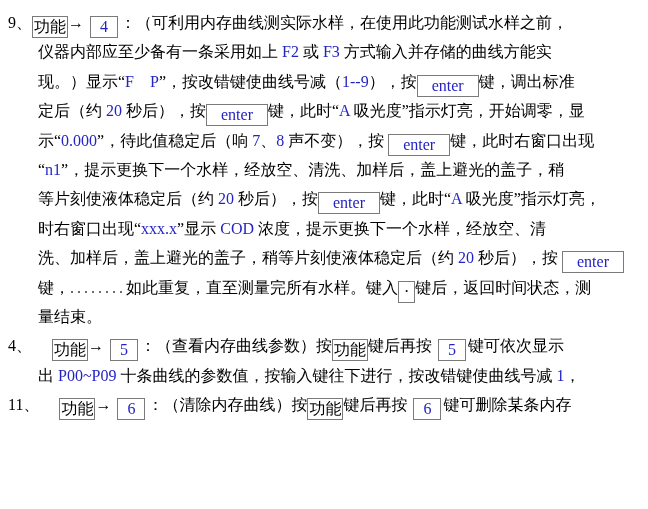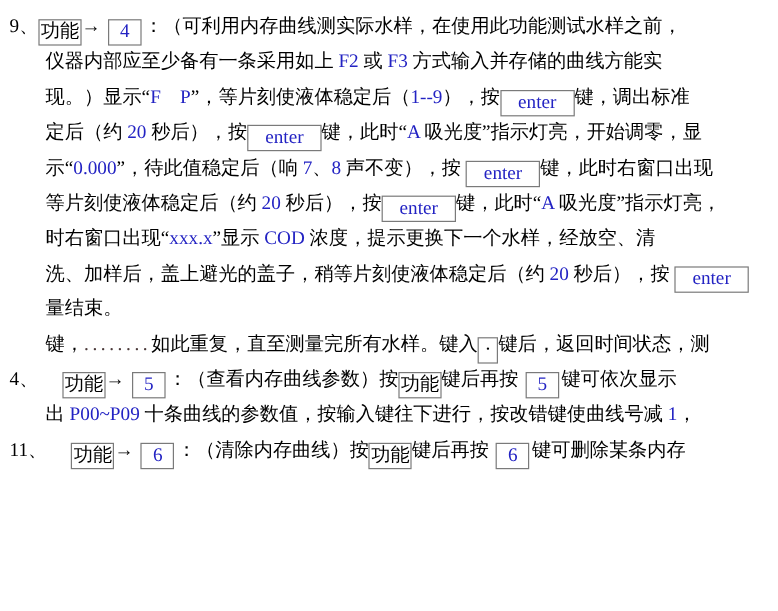--- a/index.html
+++ b/index.html
@@ -36,24 +36,25 @@
   .kbox-num{padding:0 9px;color:var(--latin,#2323c3);margin:0 2px;}
   .kbox-enter{padding:0 14px;color:var(--latin,#2323c3);}
   .kbox-dot{padding:0 5px;color:var(--text,#000);}
 </style>
 </head>
 <body style="--bg: #ffffff; --text: #000000; --latin: #2323c3; --dots: #4a3838; --border: #7a7a7a;">
 
 <div class="doc" id="doc-body">
     <div class="line first"><span class="seg-num">9、</span><span class="kbox kbox-cn">功能</span><span class="seg-cn">→ </span><span class="kbox kbox-num">4</span><span class="seg-cn">：（可利用内存曲线测实际水样，在使用此功能测试水样之前，</span></div>
     <div class="line hang"><span class="seg-cn">仪器内部应至少备有一条采用如上 </span><span class="seg-lat">F2</span><span class="seg-cn"> 或 </span><span class="seg-lat">F3</span><span class="seg-cn"> 方式输入并存储的曲线方能实</span></div>
-    <div class="line hang"><span class="seg-cn">现。）显示“</span><span class="seg-lat">F</span><span class="seg-cn">　</span><span class="seg-lat">P</span><span class="seg-cn">”，等片刻使液体稳定后（</span><span class="seg-lat">1--9</span><span class="seg-cn">），按</span><span class="kbox kbox-enter">enter</span><span class="seg-cn">键，调出标准</span></div>
+    <div class="line hang"><span class="seg-cn">现。）显示“</span><span class="seg-lat">F</span><span class="seg-cn">　</span><span class="seg-lat">P</span><span class="seg-cn">”，按改错键使曲线号减（</span><span class="seg-lat">1--9</span><span class="seg-cn">），按</span><span class="kbox kbox-enter">enter</span><span class="seg-cn">键，调出标准</span></div>
     <div class="line hang"><span class="seg-cn">定后（约 </span><span class="seg-lat">20</span><span class="seg-cn"> 秒后），按</span><span class="kbox kbox-enter">enter</span><span class="seg-cn">键，此时“</span><span class="seg-lat">A</span><span class="seg-cn"> 吸光度”指示灯亮，开始调零，显</span></div>
     <div class="line hang"><span class="seg-cn">示“</span><span class="seg-lat">0.000</span><span class="seg-cn">”，待此值稳定后（响 </span><span class="seg-lat">7</span><span class="seg-cn">、</span><span class="seg-lat">8</span><span class="seg-cn"> 声不变），按 </span><span class="kbox kbox-enter">enter</span><span class="seg-cn">键，此时右窗口出现</span></div>
+    <div class="line hang"><span class="seg-cn">“</span><span class="seg-lat">n1</span><span class="seg-cn">”，提示更换下一个水样，经放空、清洗、加样后，盖上避光的盖子，稍</span></div>
     <div class="line hang"><span class="seg-cn">等片刻使液体稳定后（约 </span><span class="seg-lat">20</span><span class="seg-cn"> 秒后），按</span><span class="kbox kbox-enter">enter</span><span class="seg-cn">键，此时“</span><span class="seg-lat">A</span><span class="seg-cn"> 吸光度”指示灯亮，</span></div>
     <div class="line hang"><span class="seg-cn">时右窗口出现“</span><span class="seg-lat">xxx.x</span><span class="seg-cn">”显示 </span><span class="seg-lat">COD</span><span class="seg-cn"> 浓度，提示更换下一个水样，经放空、清</span></div>
     <div class="line hang"><span class="seg-cn">洗、加样后，盖上避光的盖子，稍等片刻使液体稳定后（约 </span><span class="seg-lat">20</span><span class="seg-cn"> 秒后），按 </span><span class="kbox kbox-enter">enter</span></div>
+    <div class="line hang"><span class="seg-cn">键，</span><span class="seg-dots">........</span><span class="seg-cn">如此重复，直至测量完所有水样。键入</span><span class="kbox kbox-dot">·</span><span class="seg-cn">键后，返回时间状态，测</span></div>
     <div class="line hang"><span class="seg-cn">量结束。</span></div>
-    <div class="line hang"><span class="seg-cn">键，</span><span class="seg-dots">........</span><span class="seg-cn">如此重复，直至测量完所有水样。键入</span><span class="kbox kbox-dot">·</span><span class="seg-cn">键后，返回时间状态，测</span></div>
     <div class="line first"><span class="seg-num">4、</span><span class="seg-gap"></span><span class="kbox kbox-cn">功能</span><span class="seg-cn">→ </span><span class="kbox kbox-num">5</span><span class="seg-cn">：（查看内存曲线参数）按</span><span class="kbox kbox-cn">功能</span><span class="seg-cn">键后再按 </span><span class="kbox kbox-num">5</span><span class="seg-cn">键可依次显示</span></div>
     <div class="line hang"><span class="seg-cn">出 </span><span class="seg-lat">P00~P09</span><span class="seg-cn"> 十条曲线的参数值，按输入键往下进行，按改错键使曲线号减 </span><span class="seg-lat">1</span><span class="seg-cn">，</span></div>
     <div class="line first"><span class="seg-num">11、</span><span class="seg-gap"></span><span class="kbox kbox-cn">功能</span><span class="seg-cn">→ </span><span class="kbox kbox-num">6</span><span class="seg-cn">：（清除内存曲线）按</span><span class="kbox kbox-cn">功能</span><span class="seg-cn">键后再按 </span><span class="kbox kbox-num">6</span><span class="seg-cn">键可删除某条内存</span></div>
   </div>
 
 </body></html>

